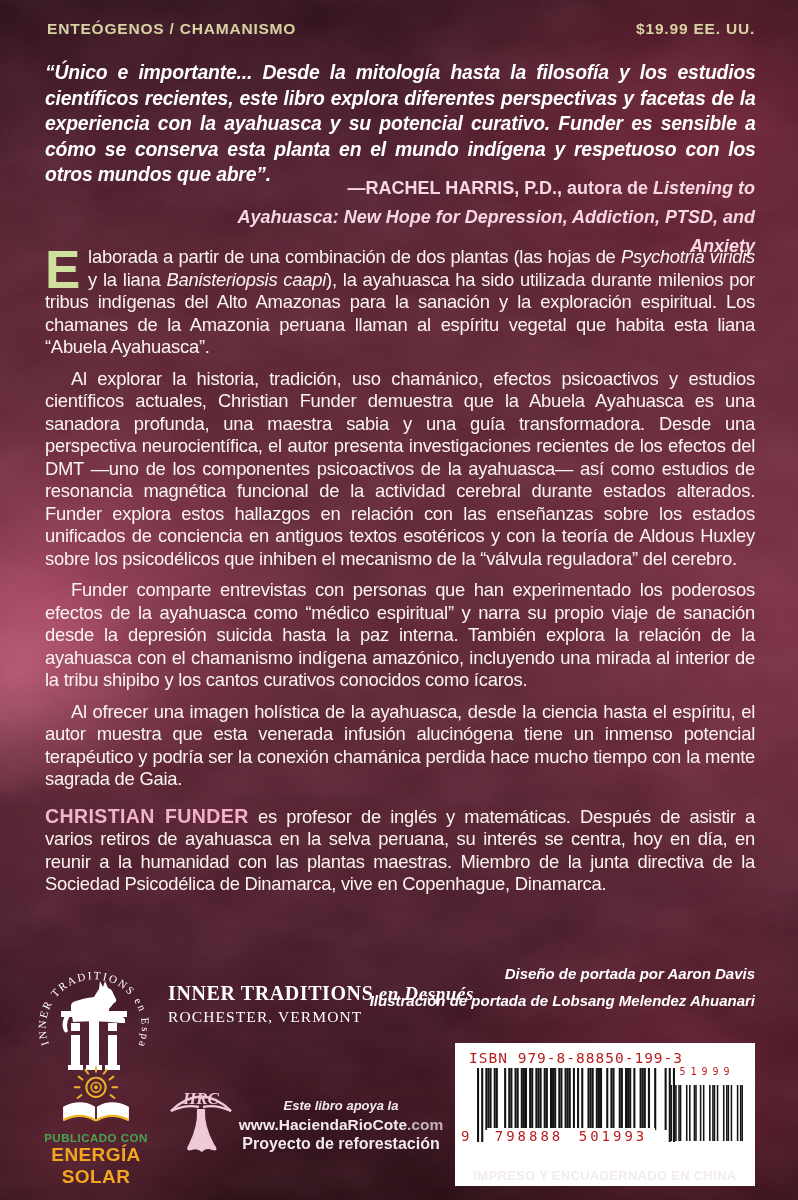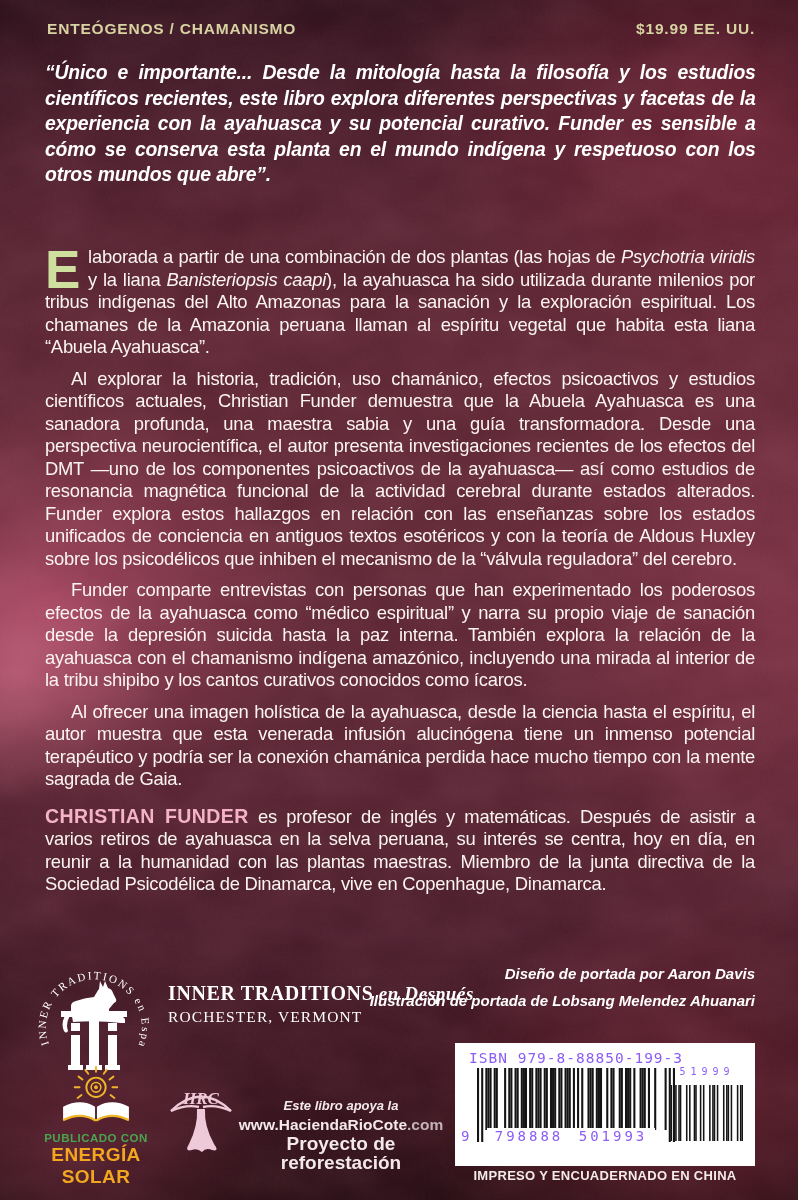--- a/index.html
+++ b/index.html
@@ -60,24 +60,24 @@
   .solar { left:28px; top:1066px; width:136px; text-align:center; }
   .solar-l1 { font-size:11.5px; font-weight:700; letter-spacing:0.5px; color:#4aa44f; margin-top:2px; }
   .solar-l2 { font-size:19px; font-weight:700; letter-spacing:0.4px; color:#f2a71f; }
 
   
   .hrc-mark { left:166px; top:1080px; width:70px; height:86px; }
   .hrc-text { left:238px; top:1096px; width:206px; text-align:center; color:#f3e9ec; line-height:19px; }
   .hrc-sup { font-style:italic; font-weight:700; font-size:13px; }
   .hrc-url { font-size:15.5px; font-weight:700; }
   .hrc-url .dim { color:#c3b2ba; }
-  .hrc-prj { font-size:19px; font-weight:700; }
-
-  
-  .bc-box { left:455px; top:1043px; width:300px; height:123px; background:#ffffff; color:#8b5cf6; }
+  .hrc-prj { font-size:16px; font-weight:700; }
+
+  
+  .bc-box { left:455px; top:1043px; width:300px; height:143px; background:#ffffff; color:#b91c1c; }
   .bc-isbn { position:absolute; left:14px; top:7px; font-family:"DejaVu Sans Mono", monospace;
     font-size:14.5px; letter-spacing:1px; white-space:nowrap; }
   .bc-main { position:absolute; left:22px; top:25px; }
   .bc-digit { position:absolute; top:85px; font-family:"DejaVu Sans Mono", monospace;
     font-size:14px; background:#fff; padding:0 2px; }
   .bc-d0 { left:4px; }
   .bc-g1 { left:32px; width:84px; text-align:center; letter-spacing:3px; }
   .bc-g2 { left:116px; width:84px; text-align:center; letter-spacing:3px; }
   .bc-addon-digits { position:absolute; left:212px; top:23px; width:80px; text-align:center;
     font-family:"DejaVu Sans Mono", monospace; font-size:10px; letter-spacing:5px; }
@@ -105,20 +105,24 @@
     <rect width="798" height="1200" filter="url(#fine)" opacity="0.10"></rect>
   </svg>
   <div class="vignette"></div>
 
   <div class="layer hdr">
     <span>ENTEÓGENOS / CHAMANISMO</span>
     <span>$19.99 EE. UU.</span>
   </div>
 
   <div class="layer quote">“Único e importante... Desde la mitología hasta la filosofía y los estudios científicos recientes, este libro explora diferentes perspectivas y facetas de la experiencia con la ayahuasca y su potencial curativo. Funder es sensible a cómo se conserva esta planta en el mundo indígena y respetuoso con los otros mundos que abre”.</div>
+  <div class="layer attrib">
+    <span>—RACHEL HARRIS, P.D., autora de </span><i>Listening to</i><br>
+    <i>Ayahuasca: New Hope for Depression, Addiction, PTSD, and Anxiety</i>
+  </div>
 
   <div class="layer syn">
     <p><span class="dropcap">E</span><span><span>laborada a partir de una combinación de dos plantas (las hojas de </span><i>Psychotria viridis</i><span> y la liana </span><i>Banisteriopsis caapi</i><span>), la ayahuasca ha sido utilizada durante milenios por tribus indígenas del Alto Amazonas para la sanación y la exploración espiritual. Los chamanes de la Amazonia peruana llaman al espíritu vegetal que habita esta liana “Abuela Ayahuasca”.</span></span></p>
     <p class="indent"><span>Al explorar la historia, tradición, uso chamánico, efectos psicoactivos y estudios científicos actuales, Christian Funder demuestra que la Abuela Ayahuasca es una sanadora profunda, una maestra sabia y una guía transformadora. Desde una perspectiva neurocientífica, el autor presenta investigaciones recientes de los efectos del DMT —uno de los componentes psicoactivos de la ayahuasca— así como estudios de resonancia magnética funcional de la actividad cerebral durante estados alterados. Funder explora estos hallazgos en relación con las enseñanzas sobre los estados unificados de conciencia en antiguos textos esotéricos y con la teoría de Aldous Huxley sobre los psicodélicos que inhiben el mecanismo de la “válvula reguladora” del cerebro.</span></p>
     <p class="indent"><span>Funder comparte entrevistas con personas que han experimentado los poderosos efectos de la ayahuasca como “médico espiritual” y narra su propio viaje de sanación desde la depresión suicida hasta la paz interna. También explora la relación de la ayahuasca con el chamanismo indígena amazónico, incluyendo una mirada al interior de la tribu shipibo y los cantos curativos conocidos como ícaros.</span></p>
     <p class="indent"><span>Al ofrecer una imagen holística de la ayahuasca, desde la ciencia hasta el espíritu, el autor muestra que esta venerada infusión alucinógena tiene un inmenso potencial terapéutico y podría ser la conexión chamánica perdida hace mucho tiempo con la mente sagrada de Gaia.</span></p>
     <p class="bio"><span class="bio-name">CHRISTIAN FUNDER</span><span> es profesor de inglés y matemáticas. Después de asistir a varios retiros de ayahuasca en la selva peruana, su interés se centra, hoy en día, en reunir a la humanidad con las plantas maestras. Miembro de la junta directiva de la Sociedad Psicodélica de Dinamarca, vive en Copenhague, Dinamarca.</span></p>
   </div>
 
   <svg class="layer it-mark" viewBox="0 0 120 124">

